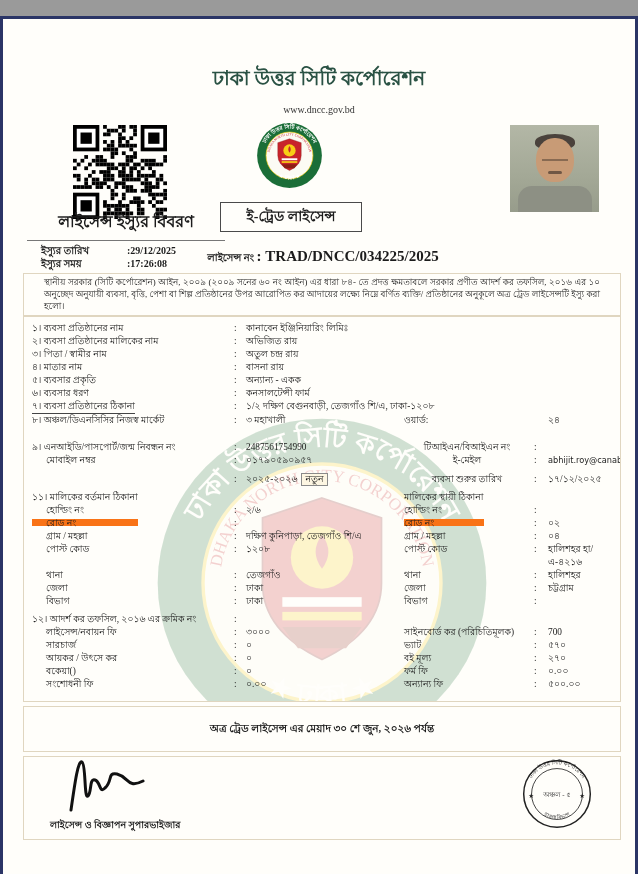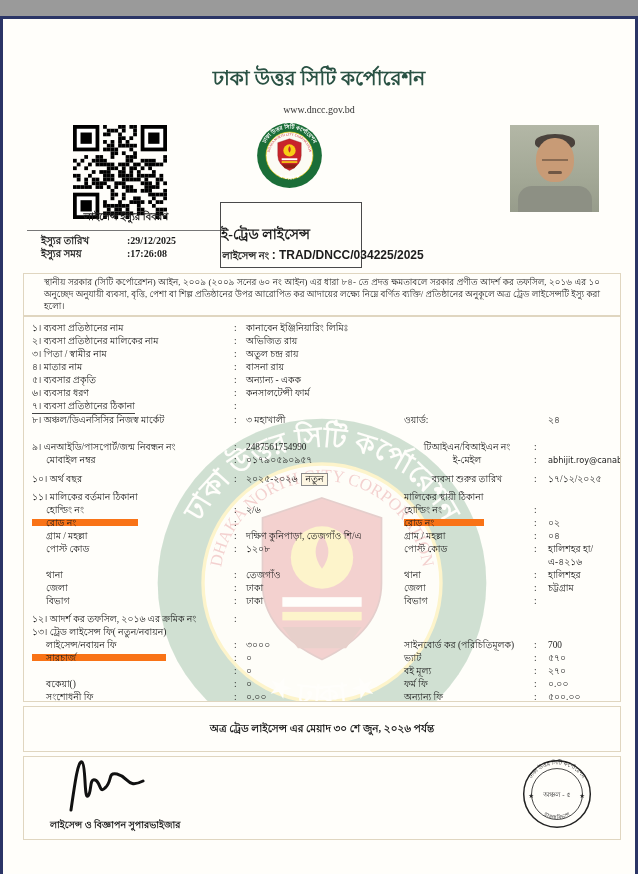--- a/index.html
+++ b/index.html
@@ -8,31 +8,31 @@
     background:#fffefa;border:3px solid var(--border-navy,#2b3566);box-sizing:border-box;
     font-family:"Liberation Serif","DejaVu Sans",serif;color:var(--text,#1c1c1c);
     overflow:hidden;
   }
   .org-title{position:absolute;top:44px;left:0;right:0;text-align:center;
     font-size:20px;font-weight:bold;color:var(--title-green,#2a5244);}
   .website{position:absolute;top:85px;left:0;right:0;text-align:center;font-size:10px;color:#333;}
 
   .qr{position:absolute;left:70px;top:106px;width:94px;height:94px;}
   .issue{position:absolute;left:24px;top:190px;width:198px;}
-  .issue-title{font-weight:bold;font-size:10px;text-align:center;border-bottom:1px solid #777;
+  .issue-title{font-weight:bold;font-size:16px;text-align:center;border-bottom:1px solid #777;
     padding-bottom:4px;margin-bottom:3px;}
   .issue-row{display:flex;font-size:10px;font-weight:bold;line-height:13px;}
   .issue-row .il{width:86px;padding-left:14px;}
   .issue-row .iv{flex:1;}
 
   .logo{position:absolute;left:253px;top:103px;width:67px;height:67px;}
   .lic-type{position:absolute;left:217px;top:183px;width:140px;border:1px solid #4a4a4a;
-    text-align:left;font-size:14px;font-weight:bold;padding:20px 0;background:#fffefa;}
+    text-align:center;font-size:14px;font-weight:bold;padding:2px 0;background:#fffefa;}
   .lic-no{position:absolute;left:170px;top:229px;width:300px;text-align:center;font-size:10px;font-weight:bold;}
-  .lic-no .ln-val{font-family:Liberation Sans, sans-serif;font-size:12px;}
+  .lic-no .ln-val{font-family:Liberation Serif, serif;font-size:15px;}
 
   .photo{position:absolute;left:507px;top:106px;width:89px;height:87px;
     background:linear-gradient(180deg,#b3b7a6 0%,#a3a896 60%,#979c8b 100%);overflow:hidden;}
   .ph-head{position:absolute;left:50%;top:13px;transform:translateX(-50%);width:38px;height:44px;
     background:#c89b76;border-radius:48% 48% 46% 46%;}
   .ph-hair{position:absolute;left:50%;top:9px;transform:translateX(-50%);width:40px;height:16px;
     background:#4a423c;border-radius:50% 50% 40% 40%;}
   .ph-brow{position:absolute;left:50%;top:34px;transform:translateX(-50%);width:26px;height:2px;background:#5d4a3a;opacity:.6;}
   .ph-mus{position:absolute;left:50%;top:46px;transform:translateX(-50%);width:14px;height:3px;background:#4a3a30;border-radius:2px;opacity:.7;}
   .ph-body{position:absolute;left:50%;bottom:-4px;transform:translateX(-50%);width:74px;height:30px;
@@ -400,20 +400,21 @@
           <span class="c36">অন্যান্য - একক</span>
         </div>
         <div class="grid">
           <span class="c1">৬। ব্যবসার ধরণ</span>
           <span class="c2"></span>
           <span class="c36">কনসালটেন্সী ফার্ম</span>
         </div>
         <div class="grid">
           <span class="c1">৭। ব্যবসা প্রতিষ্ঠানের ঠিকানা</span>
           <span class="c2"></span>
+          <span class="c36">১/২ দক্ষিণ বেগুনবাড়ী, তেজগাঁও শি/এ, ঢাকা-১২০৮</span>
         </div>
       </div>
 
     <div class="grid">
       <span class="c1">৮। অঞ্চল/ডিএনসিসির নিজস্ব মার্কেট</span>
       <span class="c2"></span>
       <span class="c3">৩ মহাখালী</span>
       <span class="c4">ওয়ার্ড:</span>
       <span class="c6">২৪</span>
     </div>
@@ -429,21 +430,20 @@
     <div class="grid">
       <span class="c1 ind">মোবাইল নম্বর</span>
       <span class="c2"></span>
       <span class="c3">০১৭৯০৫৯০৯৫৭</span>
       <span class="c4 ra">ই-মেইল</span>
       <span class="c5"></span>
       <span class="c6 latin">abhijit.roy@canaben.ca</span>
     </div>
 
     <div class="grid mt6">
-      <span class="c1">১০। অর্থ বছর</span>
       <span class="c2"></span>
       <span class="c3"><span>২০২৫-২০২৬</span><span class="tag">নতুন</span></span>
       <span class="c4 ra">ব্যবসা শুরুর তারিখ</span>
       <span class="c5"></span>
       <span class="c6">১৭/১২/২০২৫</span>
     </div>
 
     <div class="grid mt5">
       <span class="c13"><span class="u">১১। মালিকের বর্তমান ঠিকানা</span></span>
       <span class="c47"><span class="u">মালিকের স্থায়ী ঠিকানা</span></span>
@@ -508,43 +508,41 @@
           <span class="c6"></span>
         </div>
       </div>
 
     <div class="grid mt5">
       <span class="c1">১২। আদর্শ কর তফসিল, ২০১৬ এর ক্রমিক নং</span>
       <span class="c2"></span>
       <span class="c36"></span>
     </div>
 
-    <div class="grid">
-      <span class="c13"><span class="u">১৩। ট্রেড লাইসেন্স ফি( নতুন/নবায়ন)</span></span>
-    </div>
 
     <div>
 
     <div class="grid">
           <span class="c1 ind">লাইসেন্স/নবায়ন ফি</span>
           <span class="c2"></span>
           <span class="c3">৩০০০</span>
           <span class="c4">সাইনবোর্ড কর (পরিচিতিমূলক)</span>
           <span class="c5"></span>
           <span class="c6">700</span>
         </div>
         <div class="grid">
           <span class="c1 ind">সারচার্জ</span>
           <span class="c2"></span>
           <span class="c3">০</span>
           <span class="c4">ভ্যাট</span>
           <span class="c5"></span>
           <span class="c6">৫৭০</span>
         </div>
         <div class="grid">
+          <span class="c1 ind">আয়কর / উৎসে কর</span>
           <span class="c2"></span>
           <span class="c3">০</span>
           <span class="c4">বই মূল্য</span>
           <span class="c5"></span>
           <span class="c6">২৭০</span>
         </div>
         <div class="grid">
           <span class="c1 ind">বকেয়া()</span>
           <span class="c2"></span>
           <span class="c3">০</span>

